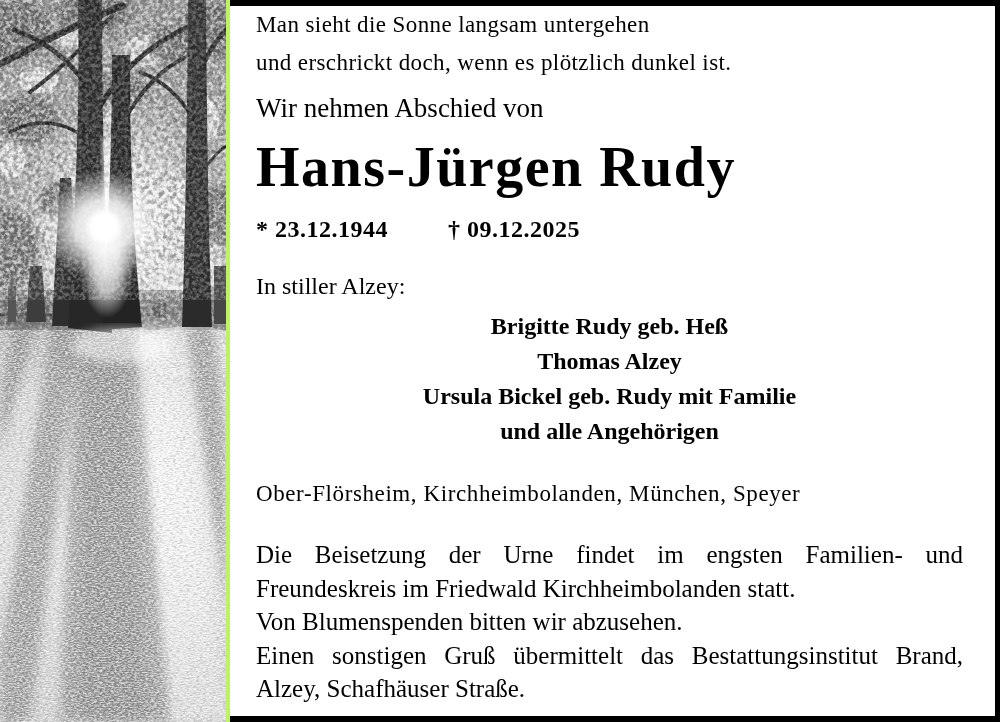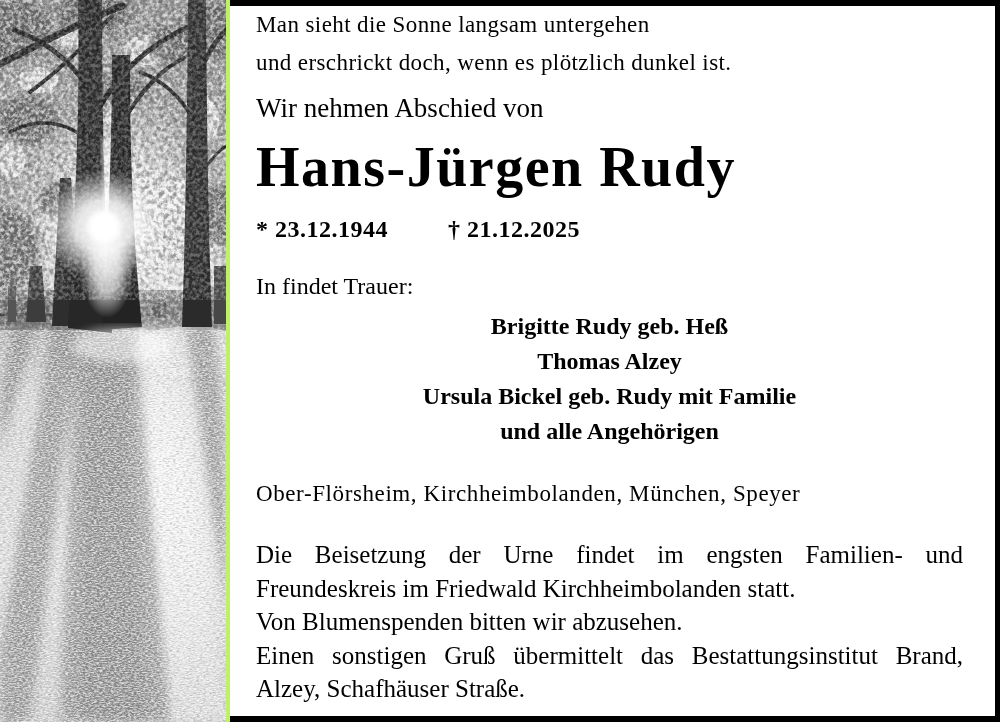--- a/index.html
+++ b/index.html
@@ -188,24 +188,24 @@
   <div class="tb quote">
     <div>Man sieht die Sonne langsam untergehen</div>
     <div>und erschrickt doch, wenn es plötzlich dunkel ist.</div>
   </div>
 
   <div class="tb intro">Wir nehmen Abschied von</div>
 
   <div class="tb name">Hans-Jürgen Rudy</div>
 
   <div class="tb dates">
-    <span class="birth">* 23.12.1944</span><span class="death">† 21.12.2025</span>
-  </div>
-
-  <div class="tb mourning-label">In findet Trauer:</div>
+    <span class="birth">* 23.12.1944</span><span class="death">† 09.12.2025</span>
+  </div>
+
+  <div class="tb mourning-label">In stiller Alzey:</div>
 
   <div class="tb mourners">
     <div>Brigitte Rudy geb. Heß</div>
     <div>Thomas Alzey</div>
     <div>Ursula Bickel geb. Rudy mit Familie</div>
     <div>und alle Angehörigen</div>
   </div>
 
   <div class="tb cities">Ober-Flörsheim, Kirchheimbolanden, München, Speyer</div>
 

